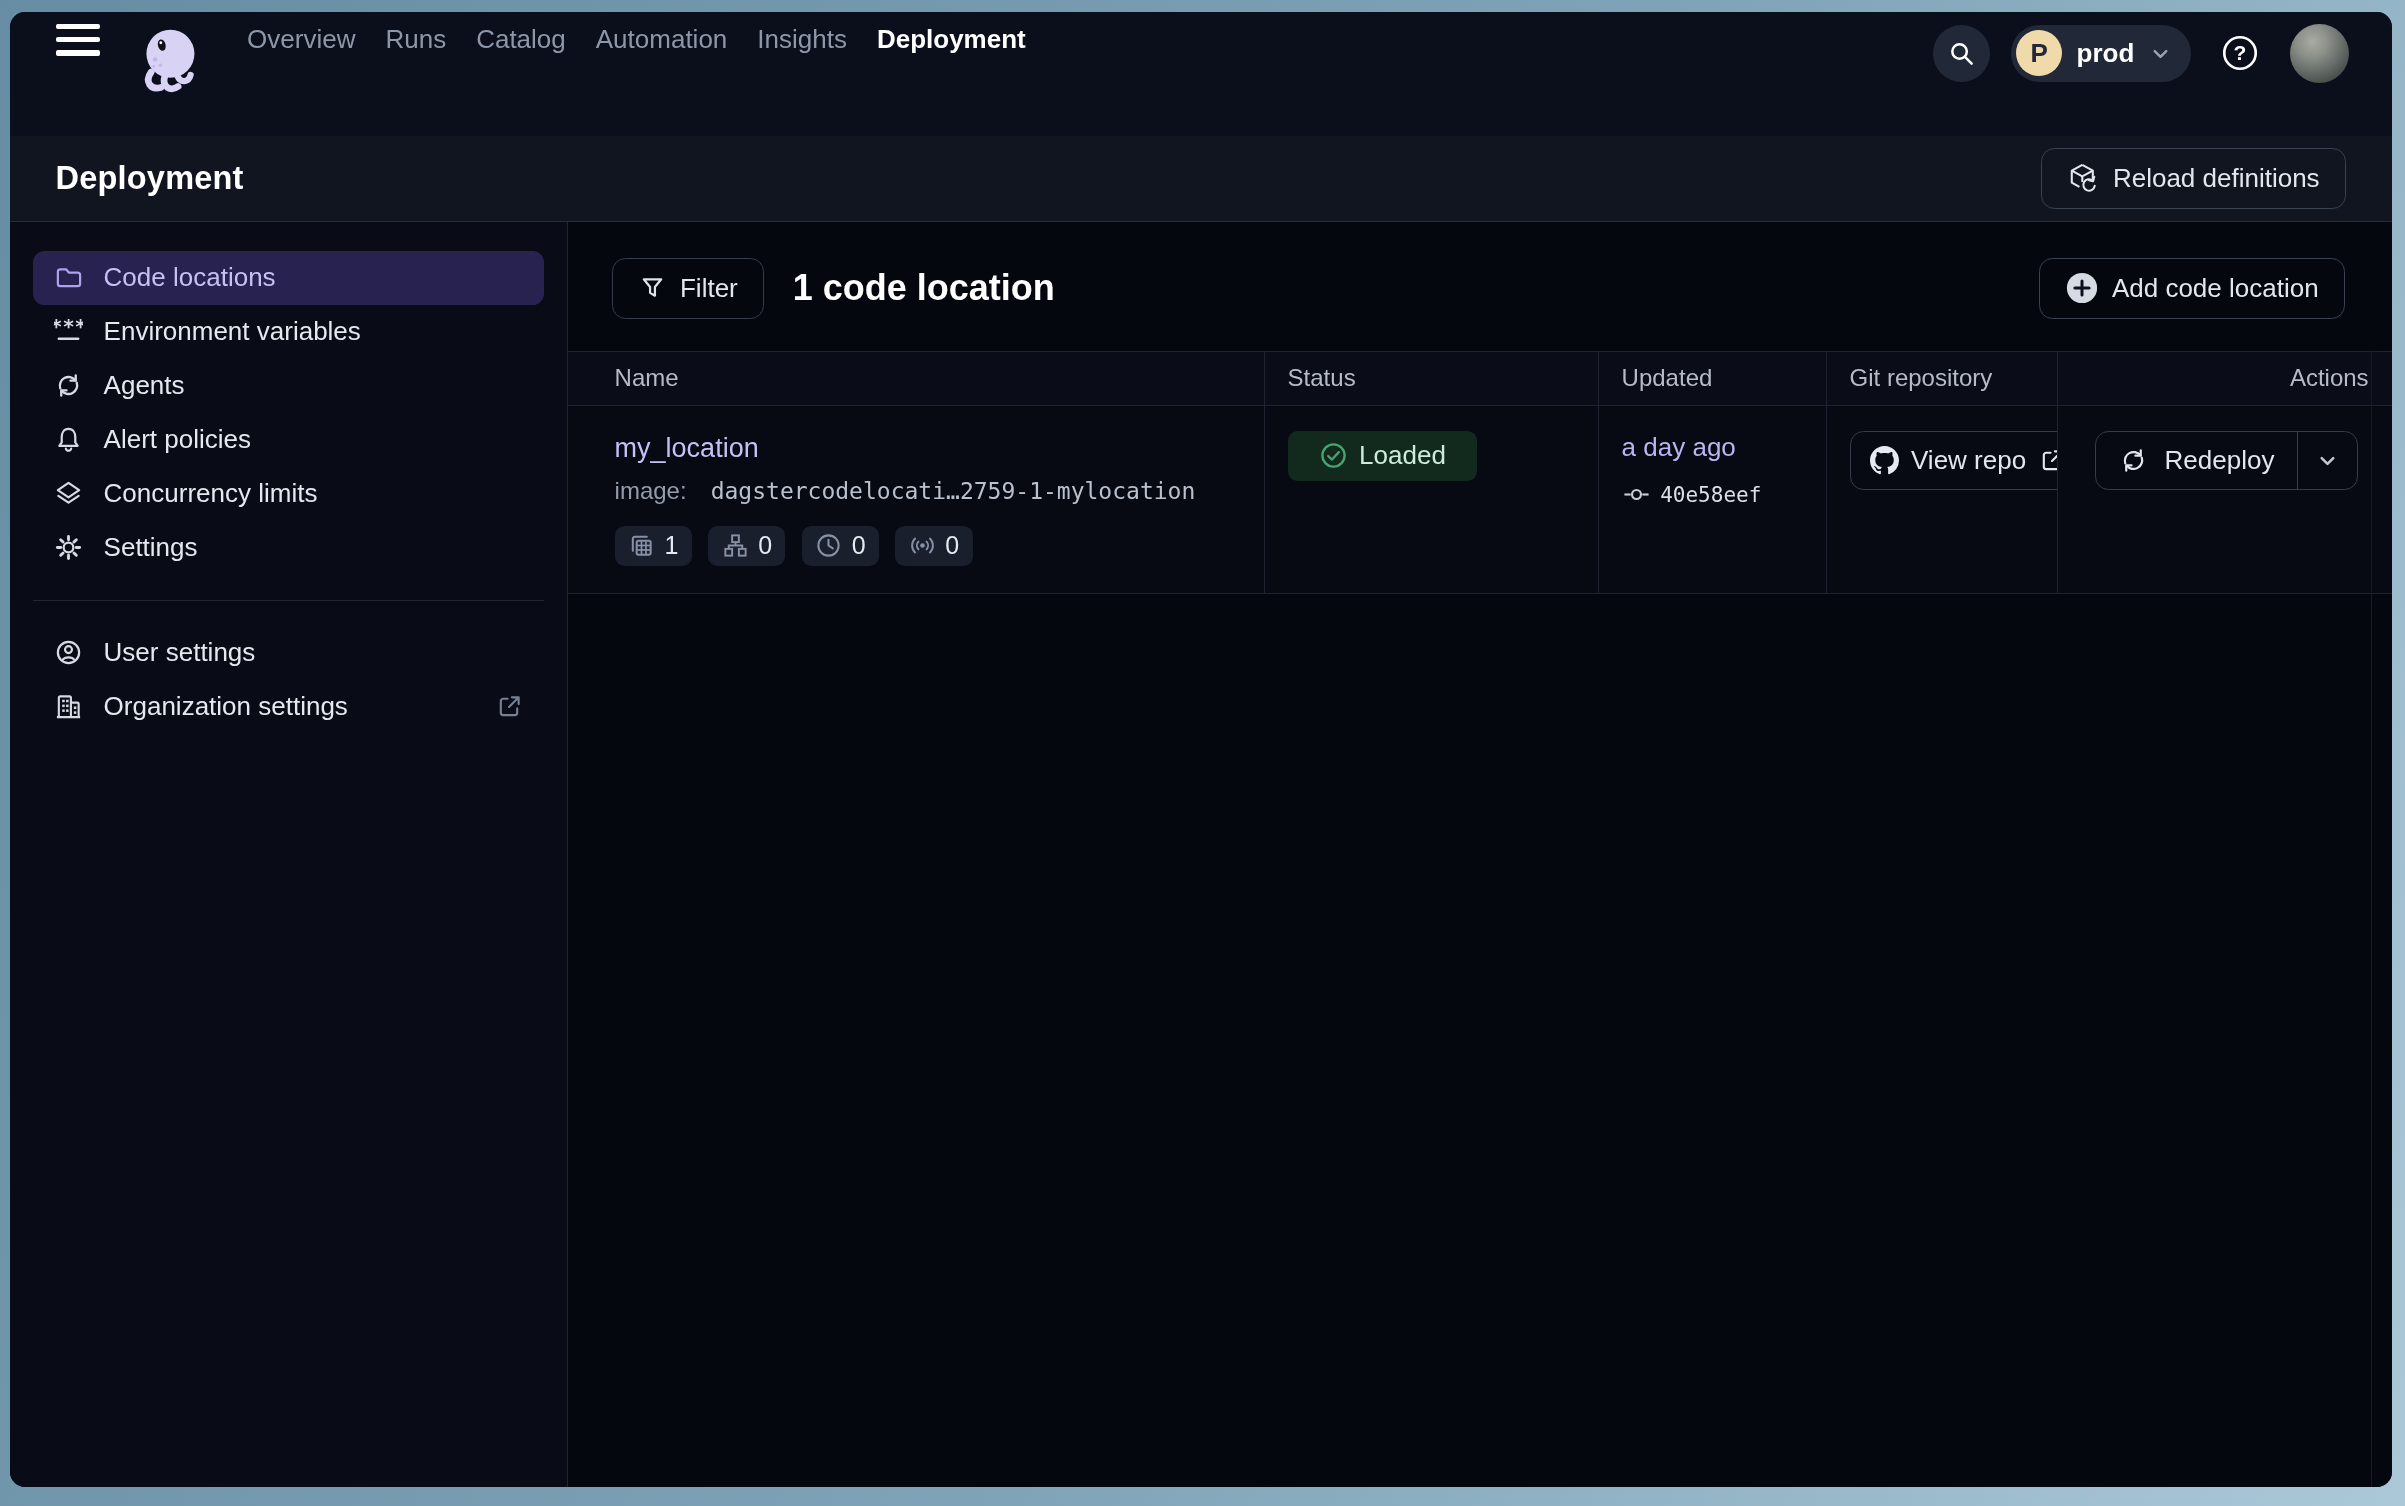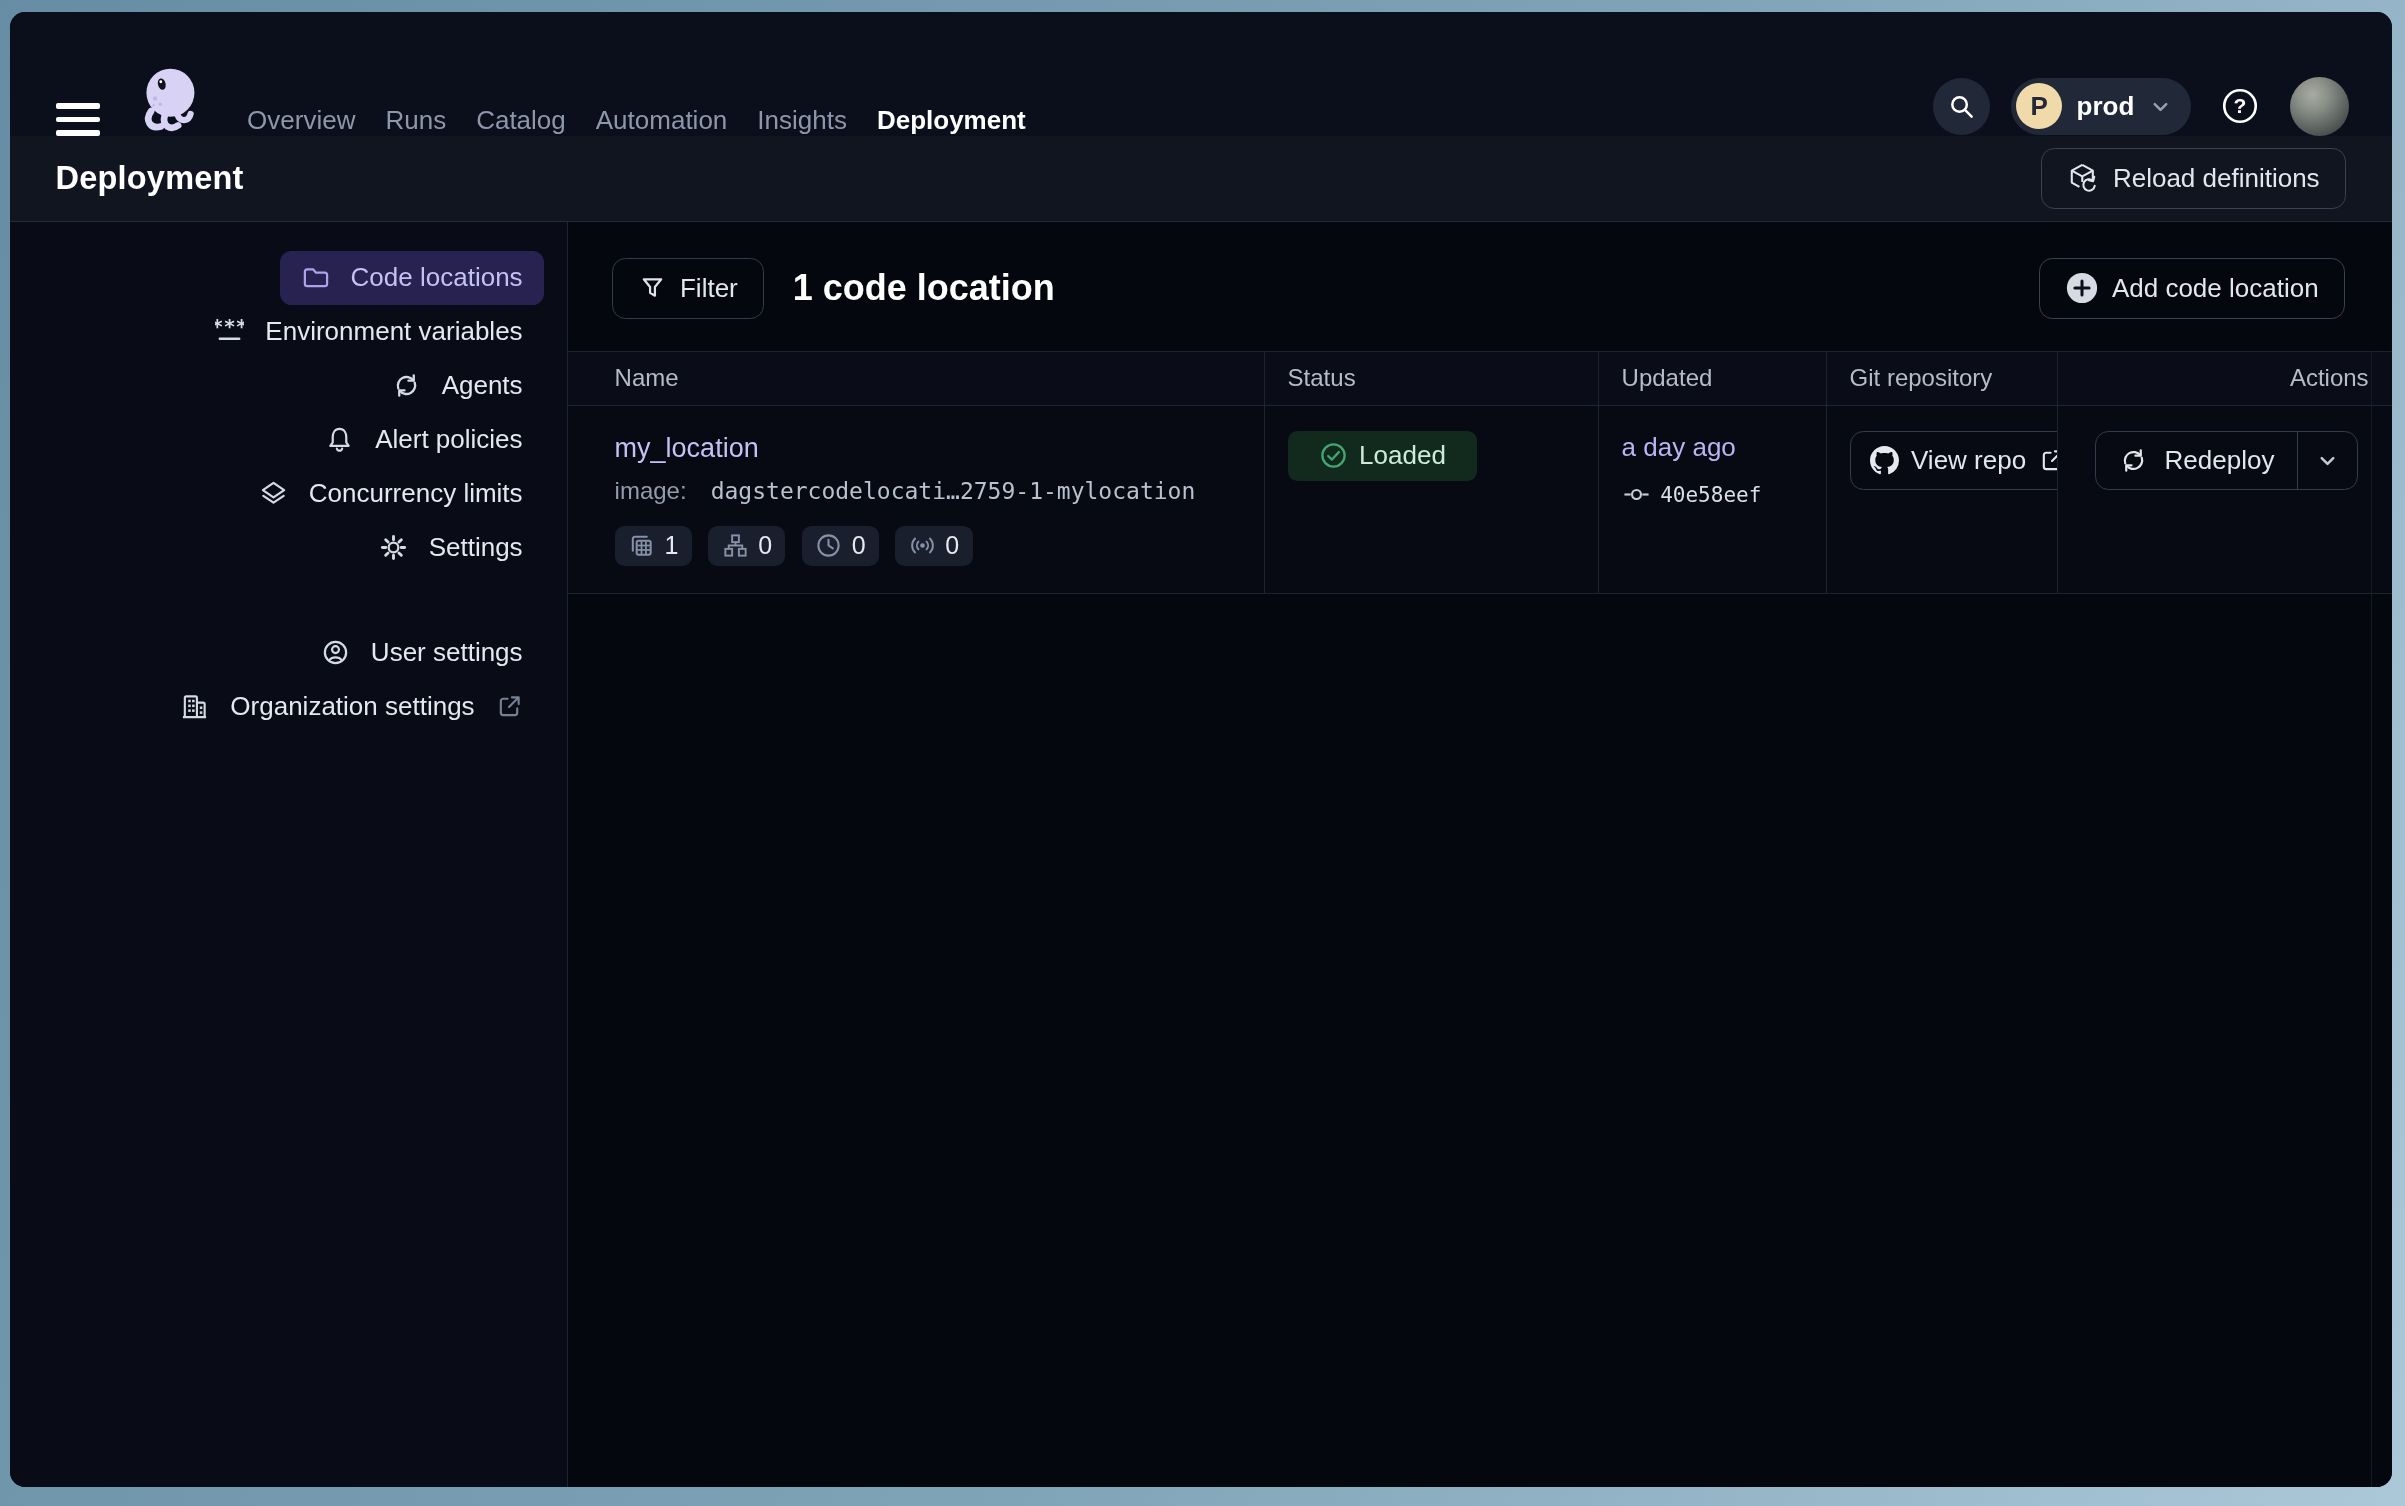--- a/index.html
+++ b/index.html
@@ -14,21 +14,21 @@
 
   .app {
     position: absolute; left: 9.6px; top: 11.5px; right: 13.4px; bottom: 19px;
     background: #05070E; border-radius: 15.3px; overflow: hidden;
     display: flex; flex-direction: column;
   }
 
   
   .topnav {
     height: 124px; background: #0B0F1C; flex: none;
-    display: flex; align-items: flex-end; padding: 0 43px 0 46px;
+    display: flex; align-items: flex-start; padding: 12px 43px 0 46px;
   }
   .hamburger { width: 44px; display: flex; flex-direction: column; gap: 7.6px; cursor: pointer; background: none; border: none; }
   .hamburger span { display: block; height: 5.7px; border-radius: 1.9px; background: #ffffff; }
   .logo { margin-left: 32.5px; width: 73px; height: 73px; flex: none; }
   .navitems { display: flex; align-items: center; gap: 30px; margin-left: 42px; }
   .navitem { font-size: 26px; color: #8E97A9; font-weight: 500; cursor: pointer; }
   .navitem.active { color: #ffffff; font-weight: 700; }
   .nav-right { margin-left: auto; display: flex; align-items: center; gap: 21px; }
   .icon-circle-btn {
     width: 57px; height: 57px; border-radius: 50%; border: none; cursor: pointer;
@@ -64,21 +64,21 @@
     height: 61px; padding: 0 25px; border-radius: 13.4px;
     background: transparent; border: 1px solid #3A4253;
     color: #E2E6ED; font-size: 26px; font-family: inherit; white-space: nowrap;
   }
   .reload-btn { margin-left: auto; }
 
   
   .content { flex: 1; display: flex; min-height: 0; }
   .sidebar {
     width: 558px; flex: none; background: #090C16; border-right: 1px solid #1E2430;
-    padding-top: 29px; display: flex; flex-direction: column; align-items: flex-end;
+    padding-top: 29px; display: flex; flex-direction: column;
   }
   .side-item {
     height: 54px; margin: 0 23px; border-radius: 11.5px; cursor: pointer;
     display: flex; align-items: center; gap: 21px; padding: 0 21px;
     font-size: 26px; color: #E4E8EF; flex: none;
   }
   .side-item .si-icon { width: 29px; height: 29px; flex: none; display: flex; align-items: center; justify-content: center; color: #D6DAE3; }
   .side-item.selected { background: #272250; color: #C6C1F4; }
   .side-item.selected .si-icon { color: #ABA4EA; }
   .side-divider { border-top: 1px solid #1F2531; margin: 25px 23px; }

